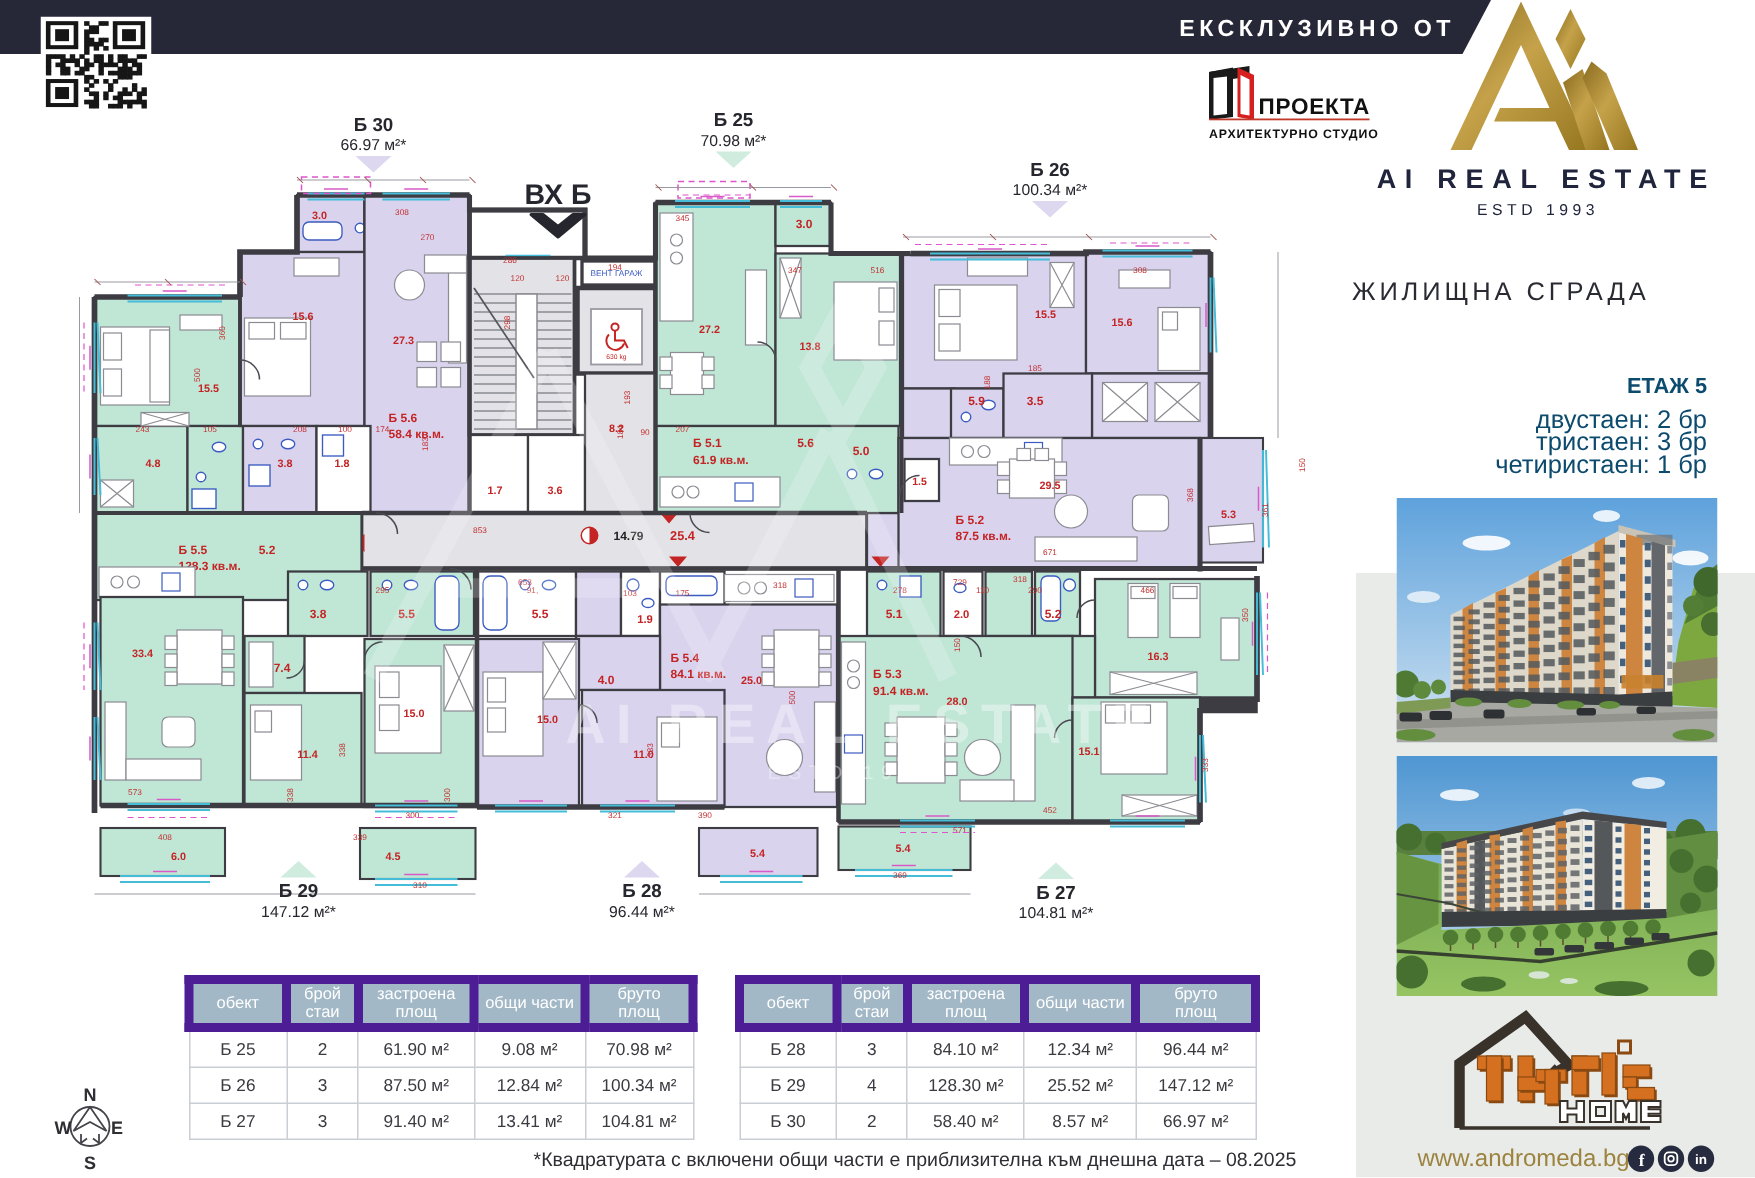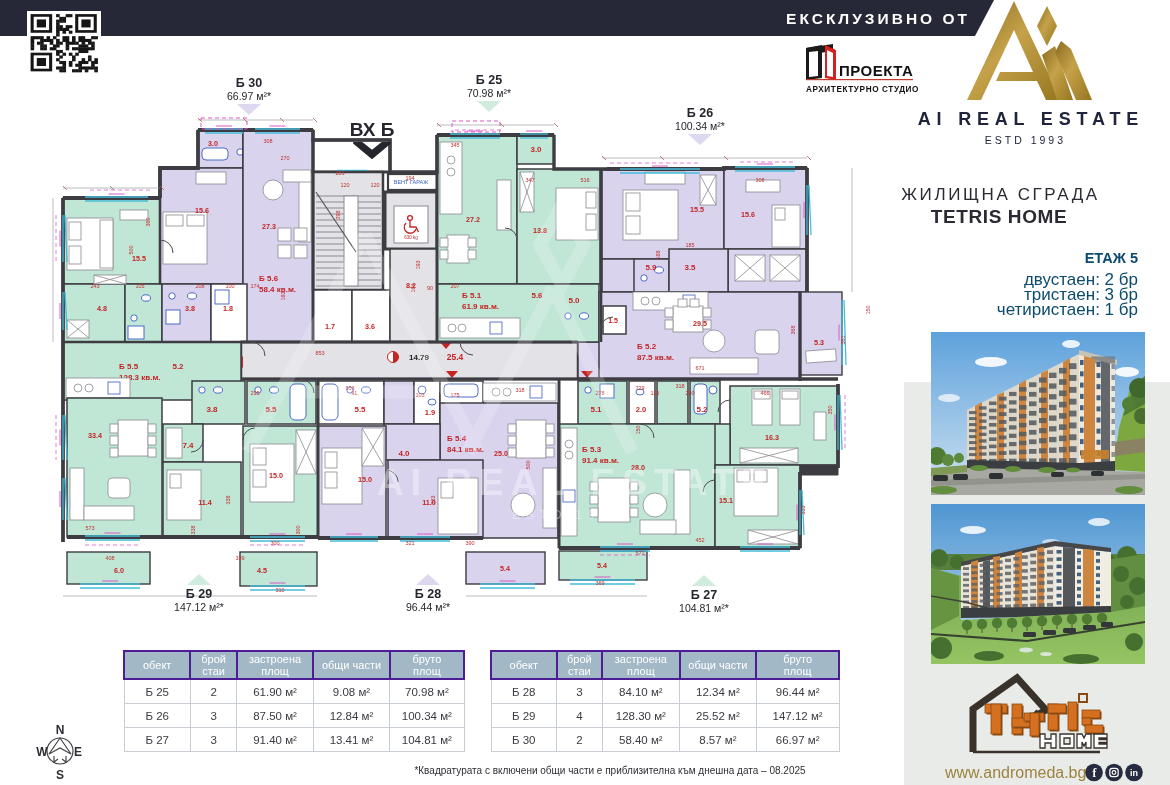--- a/index.html
+++ b/index.html
@@ -184,21 +184,20 @@
   </g>
 </svg>
 
 <div class="abs" style="left:860px;top:109px;width:278px;text-align:right;color:#20243c;">
   <div style="font-size:18px;font-weight:bold;letter-spacing:5.8px;margin-right:-6px;">AI REAL ESTATE</div>
   <div style="font-size:10.5px;letter-spacing:3px;margin-top:4px;margin-right:72px;">ESTD 1993</div>
 </div>
 
 <div class="abs" style="left:860px;top:185px;width:278px;text-align:center;color:#2a2a33;">
   <div style="font-size:17px;letter-spacing:2.6px;margin-right:-3px;">ЖИЛИЩНА СГРАДА</div>
-  <div style="font-size:19px;font-weight:bold;letter-spacing:0.6px;margin-top:1px;">TETRIS HOME</div>
 </div>
 
 <div class="abs" style="left:860px;top:250px;width:278px;text-align:right;color:#0c4a6e;">
   <div style="font-size:14.5px;font-weight:bold;">ЕТАЖ 5</div>
   <div style="font-size:17px;margin-top:6px;line-height:15px;">двустаен: 2 бр<br>тристаен: 3 бр<br>четиристаен: 1 бр</div>
 </div>
 
 <div class="abs" style="left:904px;top:382px;width:266px;height:403px;background:#e9ebe8;"></div>
 
 <svg class="abs" style="left:931px;top:332px" width="214" height="163" id="photo1">
@@ -1630,24 +1629,24 @@
         <td>Б 30</td>
         <td>2</td>
         <td>58.40 м²</td>
         <td>8.57 м²</td>
         <td>66.97 м²</td>
       </tr>
 </tbody>
   </table>
 <style>
   #t1 td,#t2 td{border:1px solid #c9ced4;padding:0;height:23px;}
-  #t1 tr:first-child td,#t2 tr:first-child td{border:2px solid #4c1d95;line-height:12px;padding:1px 0;}
+  #t1 tr:first-child td,#t2 tr:first-child td{border:6px solid #4c1d95;line-height:12px;padding:1px 0;}
 </style>
 
-<div class="abs" style="left:150px;top:765px;width:920px;text-align:center;font-size:10px;color:#2e2e34;">*Квадратурата с включени общи части е приблизителна към днешна дата – 08.2025</div>
+<div class="abs" style="left:150px;top:765px;width:920px;text-align:center;font-size:13px;color:#2e2e34;">*Квадратурата с включени общи части е приблизителна към днешна дата – 08.2025</div>
 
 <svg class="abs" style="left:30px;top:722px" width="62" height="62">
   <circle cx="30" cy="29" r="13" fill="none" stroke="#44444a" stroke-width="1.2"></circle>
   <path d="M30,16 L19,32 L30,26 L41,32 Z" fill="none" stroke="#44444a" stroke-width="1.2"></path>
   <path d="M24,34 l0,6 l4,-3 M36,34 l0,6 l-4,-3" fill="none" stroke="#44444a" stroke-width="1.2"></path>
   <text x="30" y="12" text-anchor="middle" font-size="12" font-weight="bold" fill="#2e2e34">N</text>
   <text x="30" y="57" text-anchor="middle" font-size="12" font-weight="bold" fill="#2e2e34">S</text>
   <text x="12" y="34" text-anchor="middle" font-size="12" font-weight="bold" fill="#2e2e34">W</text>
   <text x="48" y="34" text-anchor="middle" font-size="12" font-weight="bold" fill="#2e2e34">E</text>
 </svg>

